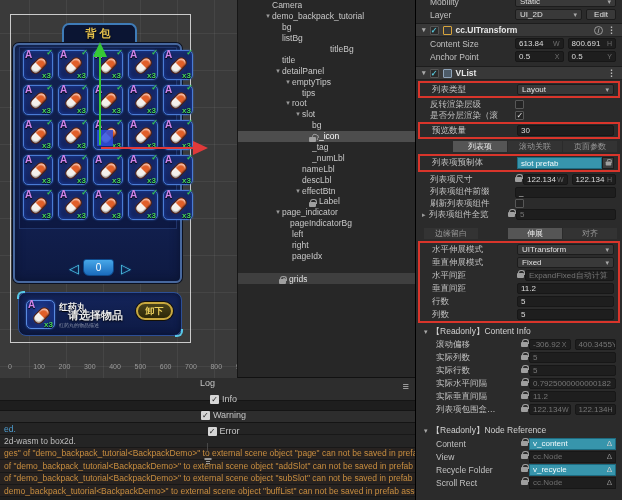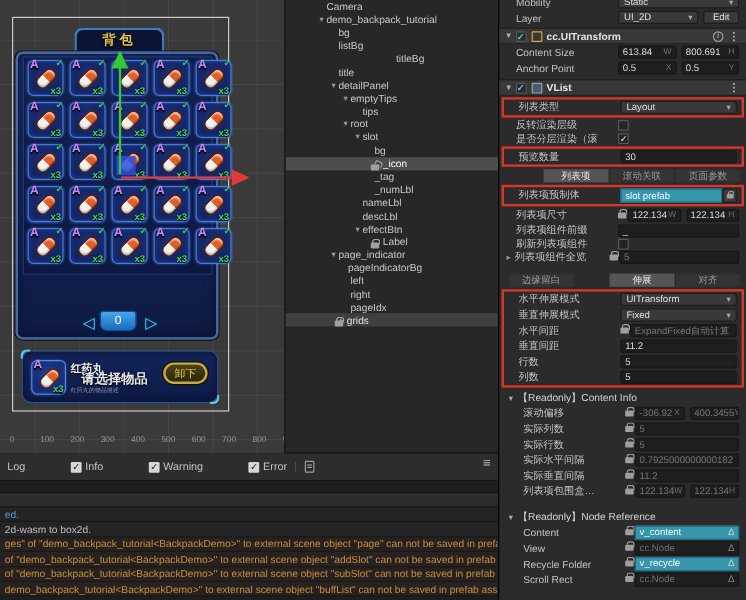--- a/index.html
+++ b/index.html
@@ -54,21 +54,21 @@
   .detail .corner { position:absolute; width:8px; height:8px; border:2px solid #57c8e8; }
   .corner.tl { left:-2px; top:-2px; border-right:none; border-bottom:none; border-radius:6px 0 0 0; }
   .corner.br { right:-2px; bottom:-2px; border-left:none; border-top:none; border-radius:0 0 6px 0; }
   .d-cell { position:absolute; left:7px; top:7px; width:29px; height:29px; background:radial-gradient(circle at 50% 45%, #2446a0 0%, #15276b 70%);
     border:1px solid #5a8ae0; border-radius:5px; }
   .d-name { position:absolute; left:40px; top:8px; color:#f0f0f0; font-size:9px; font-weight:bold; text-shadow:0 1px 1px #000; }
   .d-tip  { position:absolute; left:49px; top:15px; color:#e8e8e8; font-size:11px; font-weight:bold; text-shadow:0 1px 2px #000; }
   .d-desc { position:absolute; left:40px; top:29px; color:#8b93a8; font-size:5px; }
   .d-btn  { position:absolute; right:8px; top:9px; width:37px; height:18px;
     background:linear-gradient(180deg,#4a431a,#2c2708); border:2px solid #c9a93e; border-radius:9px;
-    color:#ecd05c; font-size:9px; font-weight:normal; display:flex; align-items:center; justify-content:center;
+    color:#ecd05c; font-size:9px; font-weight:bold; display:flex; align-items:center; justify-content:center;
     box-shadow:0 0 0 1px #141007;margin-left:16px; }
   
   .ruler-label { position:absolute; top:363px; color:#9a9a9a; font-size:7px; }
 
   
   #hierarchy { position:absolute; left:237px; top:0; width:178px; height:378px; background:#272727;
     border-left:1px solid #161616; border-bottom:1px solid #111; overflow:hidden; }
   .h-row { position:relative; height:10.9px; display:flex; align-items:center; font-size:8.5px; color:#c9c9c9; white-space:nowrap; }
   .h-row.selected { background:#4d4d4d; color:#fff; }
   .h-row.highlighted { background:#3f3f3f; color:#e2e2e2; }
@@ -78,21 +78,21 @@
 
   
   .lk { display:inline-block; width:7px; height:5px; background:#9f9f9f; border-radius:1px; position:relative; flex:none; }
   .lk::before { content:""; position:absolute; top:-3px; left:1px; width:5px; height:4px;
     border:1px solid #9f9f9f; border-bottom:none; border-radius:3px 3px 0 0; }
   .lk.open::before { left:3px; transform:rotate(24deg); }
 
   
   #console { position:absolute; left:0; top:378px; width:415px; height:122px; background:#1e1e1e; overflow:hidden; }
   .con-head { position:relative; height:23px; background:#2d2d2d; border-bottom:1px solid #151515;
-    display:flex; align-items:center; gap:6px; padding:0 6px; color:#c4c4c4; font-size:9px; }
+    display:flex; align-items:center; gap:6px; padding:0 6px; color:#c4c4c4; font-size:9px;flex-direction:column; }
   .ccb { width:9px; height:9px; background:#d6d6d6; border-radius:1px; color:#222; font-size:8px; line-height:9px; text-align:center; flex:none; }
   .ccb::after { content:"✓"; }
   .con-filter { display:flex; align-items:center; gap:3px;margin-left:32px; }
   .con-sep { color:#555; }
   .doc-icon { width:8px; height:10px; border:1px solid #9a9a9a; border-radius:1px; position:relative; }
   .doc-icon::after { content:""; position:absolute; left:1px; top:2px; width:4px; height:1px; background:#9a9a9a; box-shadow:0 2px 0 #9a9a9a; }
   .menu-icon { position:absolute; right:6px; top:2px; color:#bbb; font-size:11px; }
   .con-empty { height:13px; margin-top:9px; background:#2d2d2d; border-top:1px solid #141414; border-bottom:1px solid #141414; }
   .log-row { height:12.4px; display:flex; align-items:center; padding:0 4px; font-size:8.5px; white-space:nowrap; overflow:hidden;
     background:#242424; border-bottom:1px solid #181818; }
@@ -474,21 +474,21 @@
       <div class="h-row" style="padding-left: 46px;">
     <span class="h-lock"></span>
     <span class="h-arrow"></span>
     <span class="h-label">right</span>
   </div>
       <div class="h-row" style="padding-left: 46px;">
     <span class="h-lock"></span>
     <span class="h-arrow"></span>
     <span class="h-label">pageIdx</span>
   </div>
-      <div class="h-row highlighted" style="padding-left: 36px;">
+      <div class="h-row highlighted" style="padding-left: 36px; margin-top: 12px;">
     <span class="h-lock lk"></span>
     <span class="h-arrow">▸</span>
     <span class="h-label">grids</span>
   </div>
     </div>
 
   <div id="console">
     <div class="con-head">
       <span>Log</span>
       <span class="con-filter">

